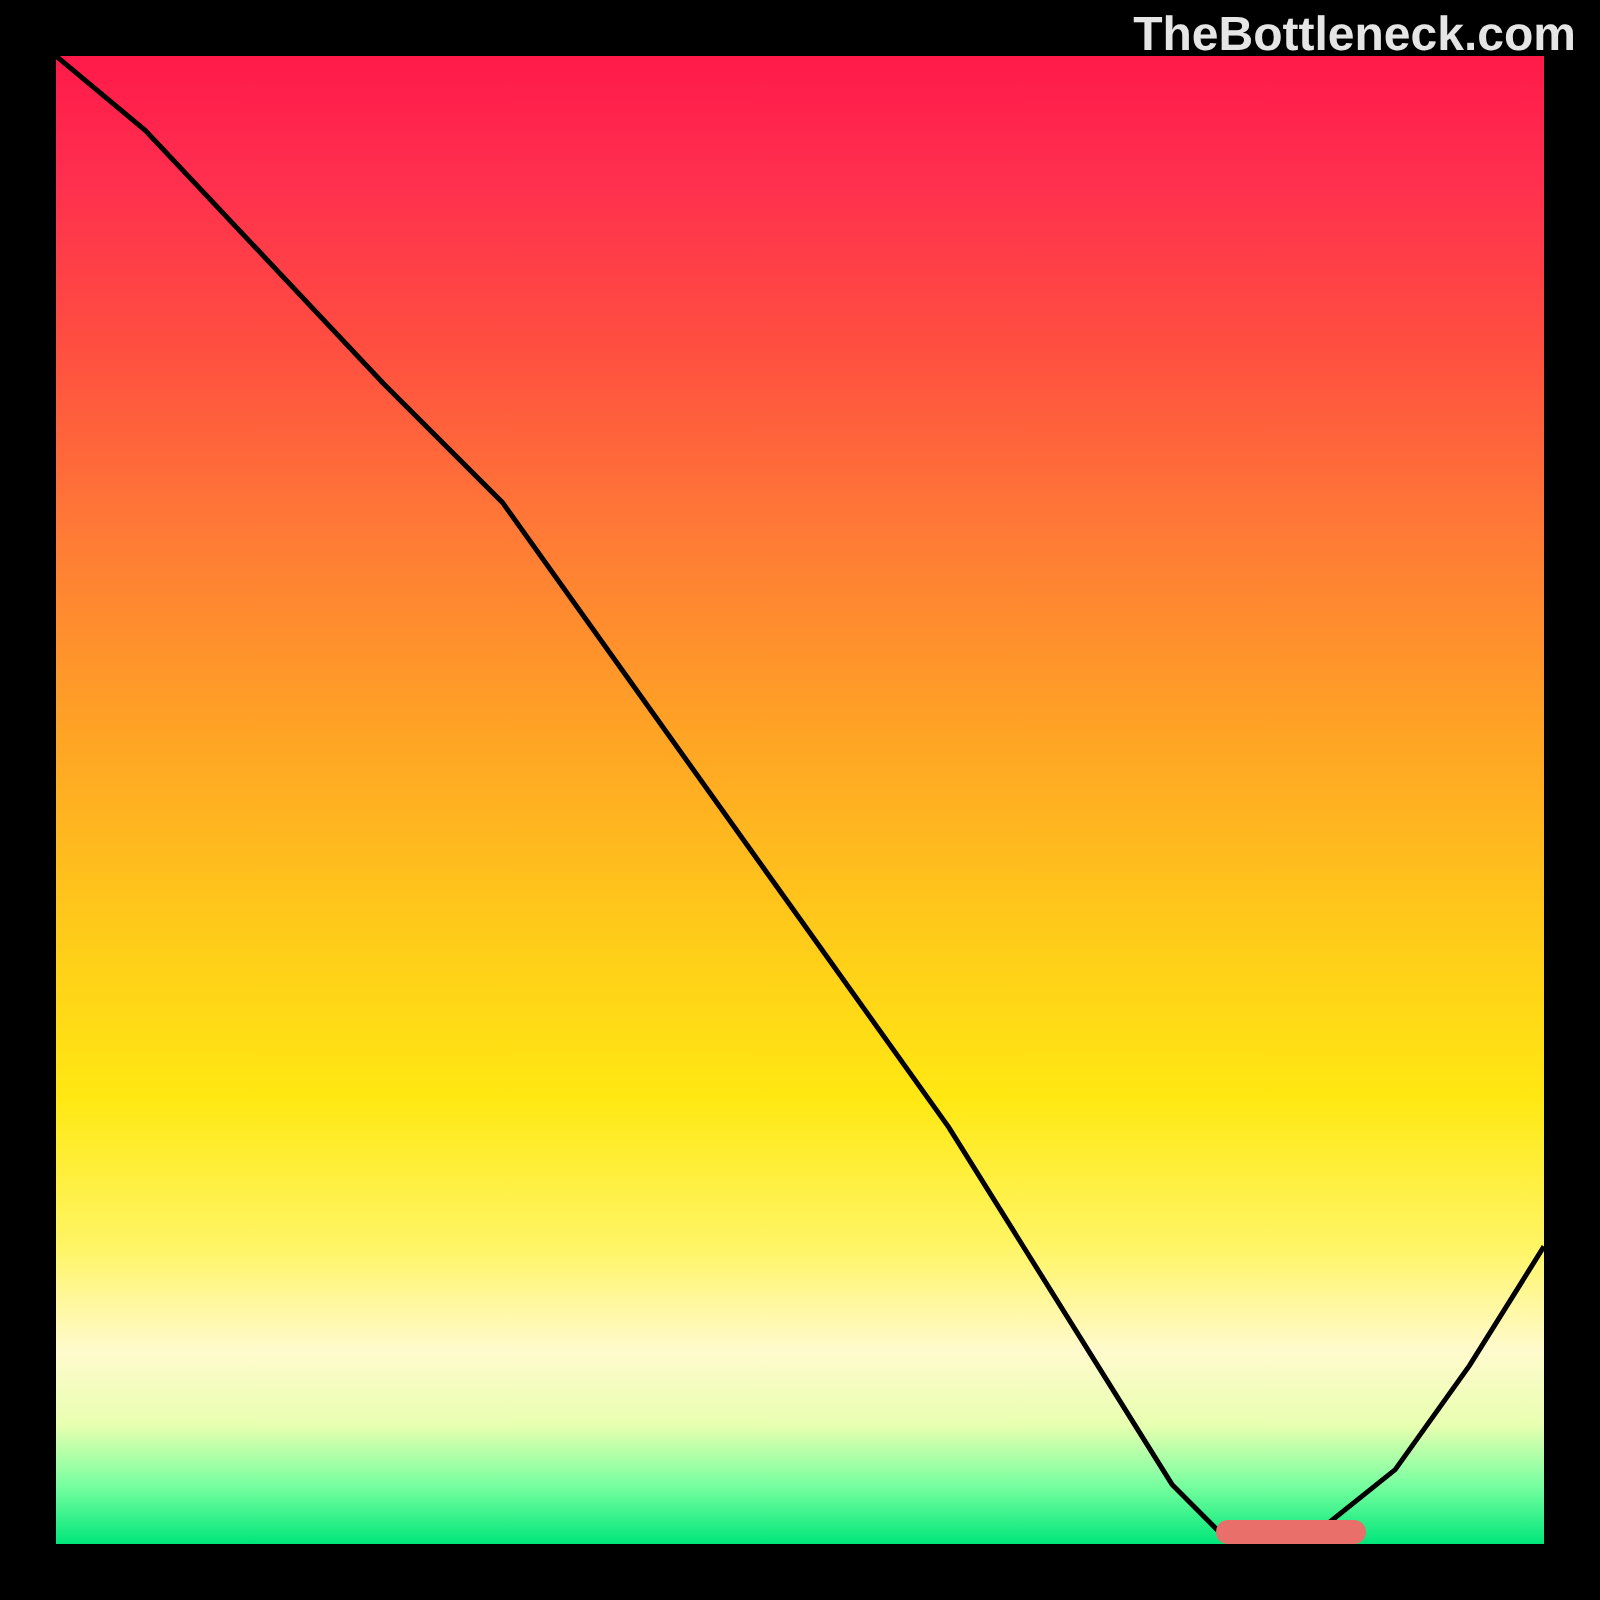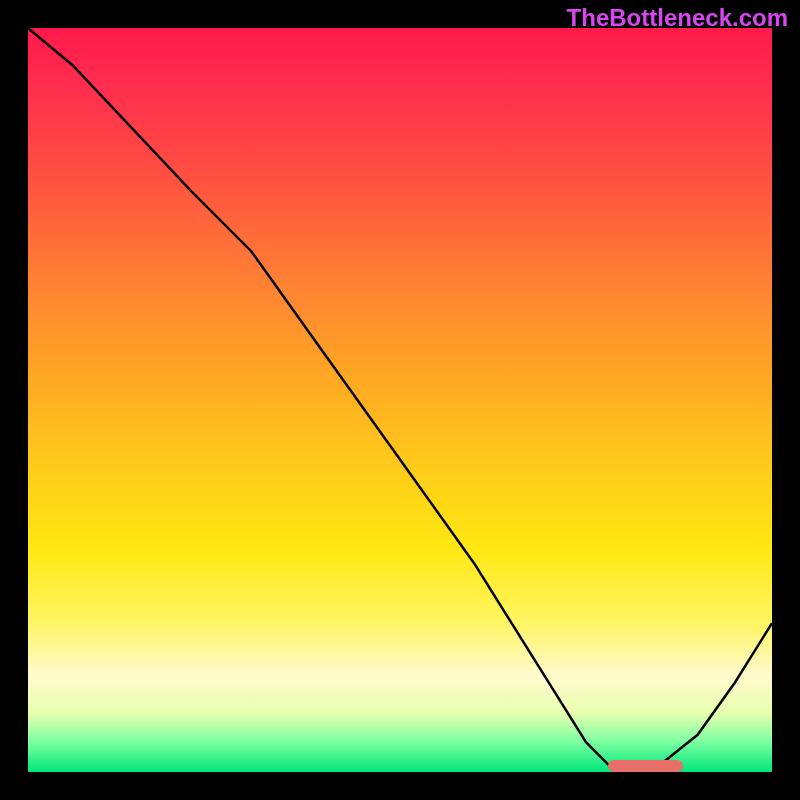--- a/index.html
+++ b/index.html
@@ -8,21 +8,21 @@
     width: 800px;
     height: 800px;
     background: #000000;
     position: relative;
     font-family: Arial, sans-serif;
   }
   .watermark {
     position: absolute;
     top: 4px;
     right: 12px;
-    color: #d946ef;
+    color: #e5e5e5;
     font-size: 24px;
     font-weight: bold;
     z-index: 10;
   }
   .plot-area {
     position: absolute;
     left: 28px;
     top: 28px;
     width: 744px;
     height: 744px;

